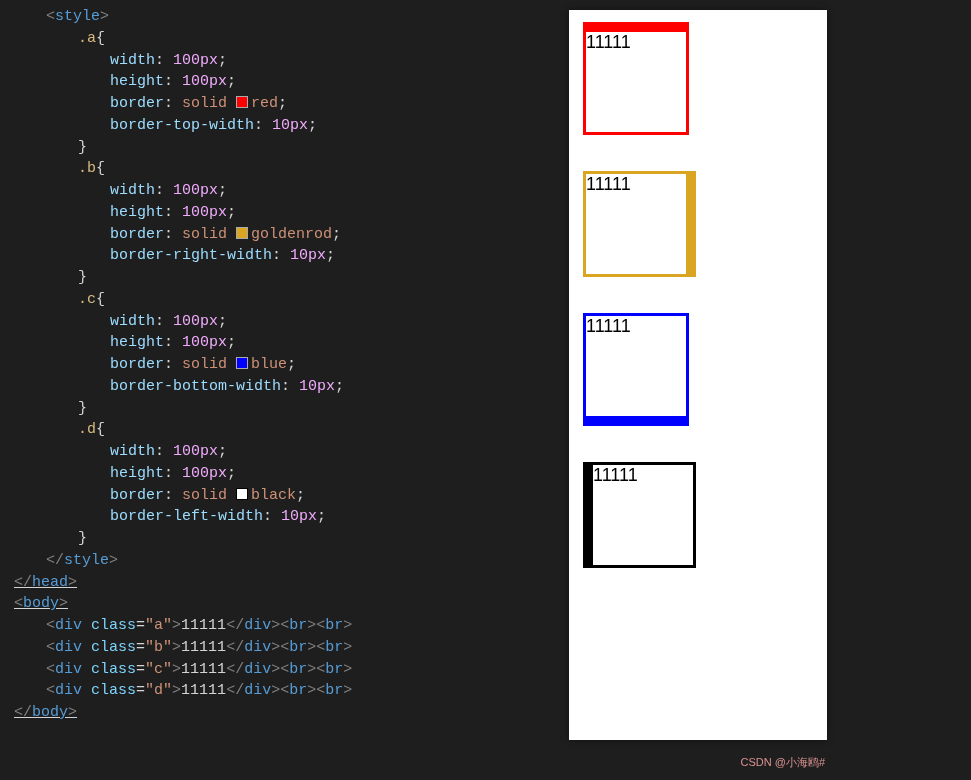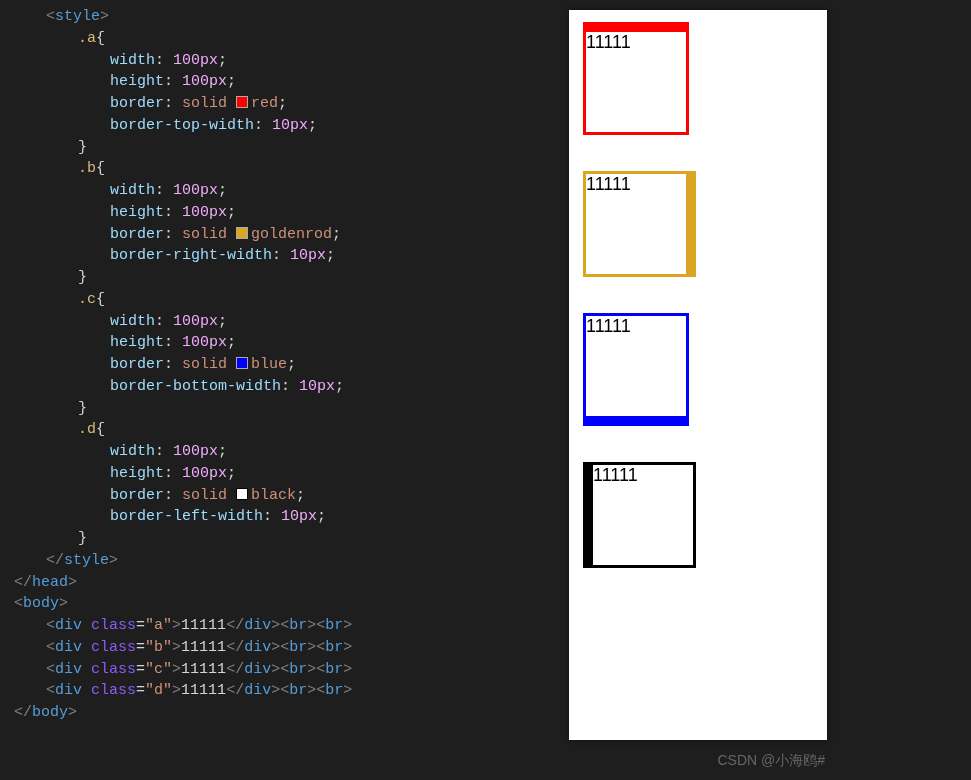--- a/index.html
+++ b/index.html
@@ -22,31 +22,31 @@
     padding: 6px 0 6px 6px;
     color: #d4d4d4;
     line-height: 1.45;
     white-space: pre;
     box-sizing: border-box;
   }
   .code-panel .line { display: block; }
   .ind1 { padding-left: 40px; }
   .ind2 { padding-left: 72px; }
   .ind3 { padding-left: 104px; }
-  .lvl0 { padding-left: 8px; }
+  .lvl0 { padding-left: 8px; text-decoration: underline; }
 
   
   .tag    { color: #569cd6; }
   .angle  { color: #808080; }
   .sel    { color: #d7ba7d; }
   .brace  { color: #d4d4d4; }
   .prop   { color: #9cdcfe; font-family: Liberation Mono, monospace; }
   .num    { color: #f0abfc; }
   .val    { color: #ce9178; }
-  .attr   { color: #8b5cf6; }
+  .attr   { color: #7dd3fc; }
   .str    { color: #ce9178; }
   .txt    { color: #d4d4d4; }
 
   .swatch {
     display: inline-block;
     width: 12px;
     height: 12px;
     border: 1px solid #aaa;
     vertical-align: -1px;
     margin-right: 3px;
@@ -87,22 +87,22 @@
   }
   .box-a { border: 3px solid red; border-top-width: 10px; }
   .box-b { border: 3px solid goldenrod; border-right-width: 10px; }
   .box-c { border: 3px solid blue; border-bottom-width: 10px; }
   .box-d { border: 3px solid black; border-left-width: 10px; }
 
   .watermark {
     position: absolute;
     bottom: 10px;
     right: 14px;
-    color: #737373;
-    font-size: 14px;
+    color: #fca5a5;
+    font-size: 11px;
     font-family: Arial, sans-serif;
     opacity: 0.85;
   }
 </style>
 </head>
 <body>
 
 <div class="container">
 
   <div class="code-panel" id="code-panel"><span class="line ind1"><span class="angle">&lt;</span><span class="tag">style</span><span class="angle">&gt;</span></span><span class="line ind2"><span class="sel">.a</span><span class="brace">{</span></span><span class="line ind3"><span class="prop">width</span><span class="txt">: </span><span class="num">100px</span><span class="txt">;</span></span><span class="line ind3"><span class="prop">height</span><span class="txt">: </span><span class="num">100px</span><span class="txt">;</span></span><span class="line ind3"><span class="prop">border</span><span class="txt">: </span><span class="val">solid</span> <span class="swatch sw-red"></span><span class="val">red</span><span class="txt">;</span></span><span class="line ind3"><span class="prop">border-top-width</span><span class="txt">: </span><span class="num">10px</span><span class="txt">;</span></span><span class="line ind2"><span class="brace">}</span></span><span class="line ind2"><span class="sel">.b</span><span class="brace">{</span></span><span class="line ind3"><span class="prop">width</span><span class="txt">: </span><span class="num">100px</span><span class="txt">;</span></span><span class="line ind3"><span class="prop">height</span><span class="txt">: </span><span class="num">100px</span><span class="txt">;</span></span><span class="line ind3"><span class="prop">border</span><span class="txt">: </span><span class="val">solid</span> <span class="swatch sw-gold"></span><span class="val">goldenrod</span><span class="txt">;</span></span><span class="line ind3"><span class="prop">border-right-width</span><span class="txt">: </span><span class="num">10px</span><span class="txt">;</span></span><span class="line ind2"><span class="brace">}</span></span><span class="line ind2"><span class="sel">.c</span><span class="brace">{</span></span><span class="line ind3"><span class="prop">width</span><span class="txt">: </span><span class="num">100px</span><span class="txt">;</span></span><span class="line ind3"><span class="prop">height</span><span class="txt">: </span><span class="num">100px</span><span class="txt">;</span></span><span class="line ind3"><span class="prop">border</span><span class="txt">: </span><span class="val">solid</span> <span class="swatch sw-blue"></span><span class="val">blue</span><span class="txt">;</span></span><span class="line ind3"><span class="prop">border-bottom-width</span><span class="txt">: </span><span class="num">10px</span><span class="txt">;</span></span><span class="line ind2"><span class="brace">}</span></span><span class="line ind2"><span class="sel">.d</span><span class="brace">{</span></span><span class="line ind3"><span class="prop">width</span><span class="txt">: </span><span class="num">100px</span><span class="txt">;</span></span><span class="line ind3"><span class="prop">height</span><span class="txt">: </span><span class="num">100px</span><span class="txt">;</span></span><span class="line ind3"><span class="prop">border</span><span class="txt">: </span><span class="val">solid</span> <span class="swatch sw-black"></span><span class="val">black</span><span class="txt">;</span></span><span class="line ind3"><span class="prop">border-left-width</span><span class="txt">: </span><span class="num">10px</span><span class="txt">;</span></span><span class="line ind2"><span class="brace">}</span></span><span class="line ind1"><span class="angle">&lt;/</span><span class="tag">style</span><span class="angle">&gt;</span></span><span class="line lvl0"><span class="angle">&lt;/</span><span class="tag">head</span><span class="angle">&gt;</span></span><span class="line lvl0"><span class="angle">&lt;</span><span class="tag">body</span><span class="angle">&gt;</span></span><span class="line ind1"><span class="angle">&lt;</span><span class="tag">div</span> <span class="attr">class</span><span class="txt">=</span><span class="str">"a"</span><span class="angle">&gt;</span><span class="txt">11111</span><span class="angle">&lt;/</span><span class="tag">div</span><span class="angle">&gt;</span><span class="angle">&lt;</span><span class="tag">br</span><span class="angle">&gt;</span><span class="angle">&lt;</span><span class="tag">br</span><span class="angle">&gt;</span></span><span class="line ind1"><span class="angle">&lt;</span><span class="tag">div</span> <span class="attr">class</span><span class="txt">=</span><span class="str">"b"</span><span class="angle">&gt;</span><span class="txt">11111</span><span class="angle">&lt;/</span><span class="tag">div</span><span class="angle">&gt;</span><span class="angle">&lt;</span><span class="tag">br</span><span class="angle">&gt;</span><span class="angle">&lt;</span><span class="tag">br</span><span class="angle">&gt;</span></span><span class="line ind1"><span class="angle">&lt;</span><span class="tag">div</span> <span class="attr">class</span><span class="txt">=</span><span class="str">"c"</span><span class="angle">&gt;</span><span class="txt">11111</span><span class="angle">&lt;/</span><span class="tag">div</span><span class="angle">&gt;</span><span class="angle">&lt;</span><span class="tag">br</span><span class="angle">&gt;</span><span class="angle">&lt;</span><span class="tag">br</span><span class="angle">&gt;</span></span><span class="line ind1"><span class="angle">&lt;</span><span class="tag">div</span> <span class="attr">class</span><span class="txt">=</span><span class="str">"d"</span><span class="angle">&gt;</span><span class="txt">11111</span><span class="angle">&lt;/</span><span class="tag">div</span><span class="angle">&gt;</span><span class="angle">&lt;</span><span class="tag">br</span><span class="angle">&gt;</span><span class="angle">&lt;</span><span class="tag">br</span><span class="angle">&gt;</span></span><span class="line lvl0"><span class="angle">&lt;/</span><span class="tag">body</span><span class="angle">&gt;</span></span></div>

